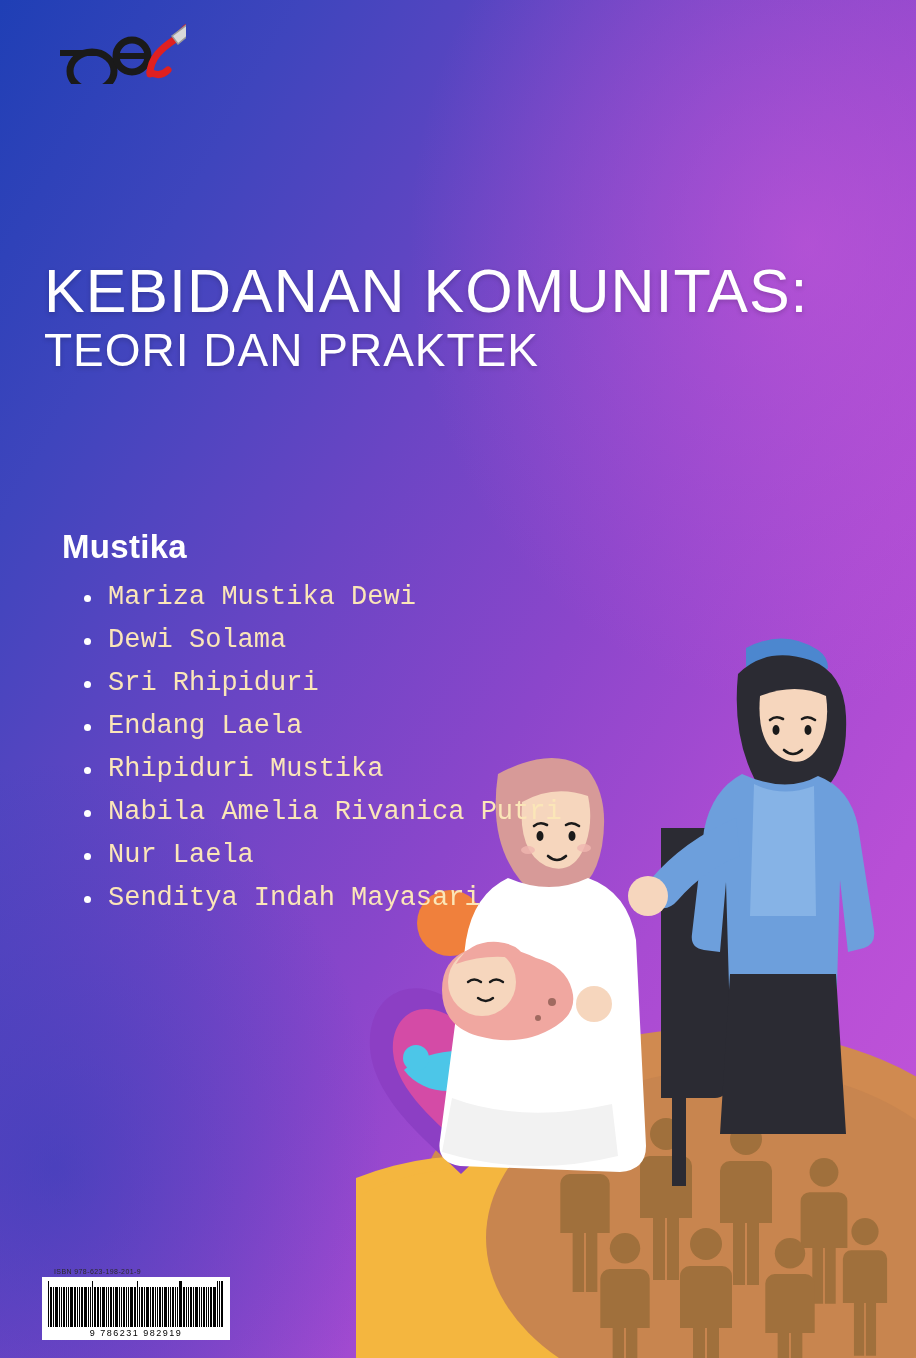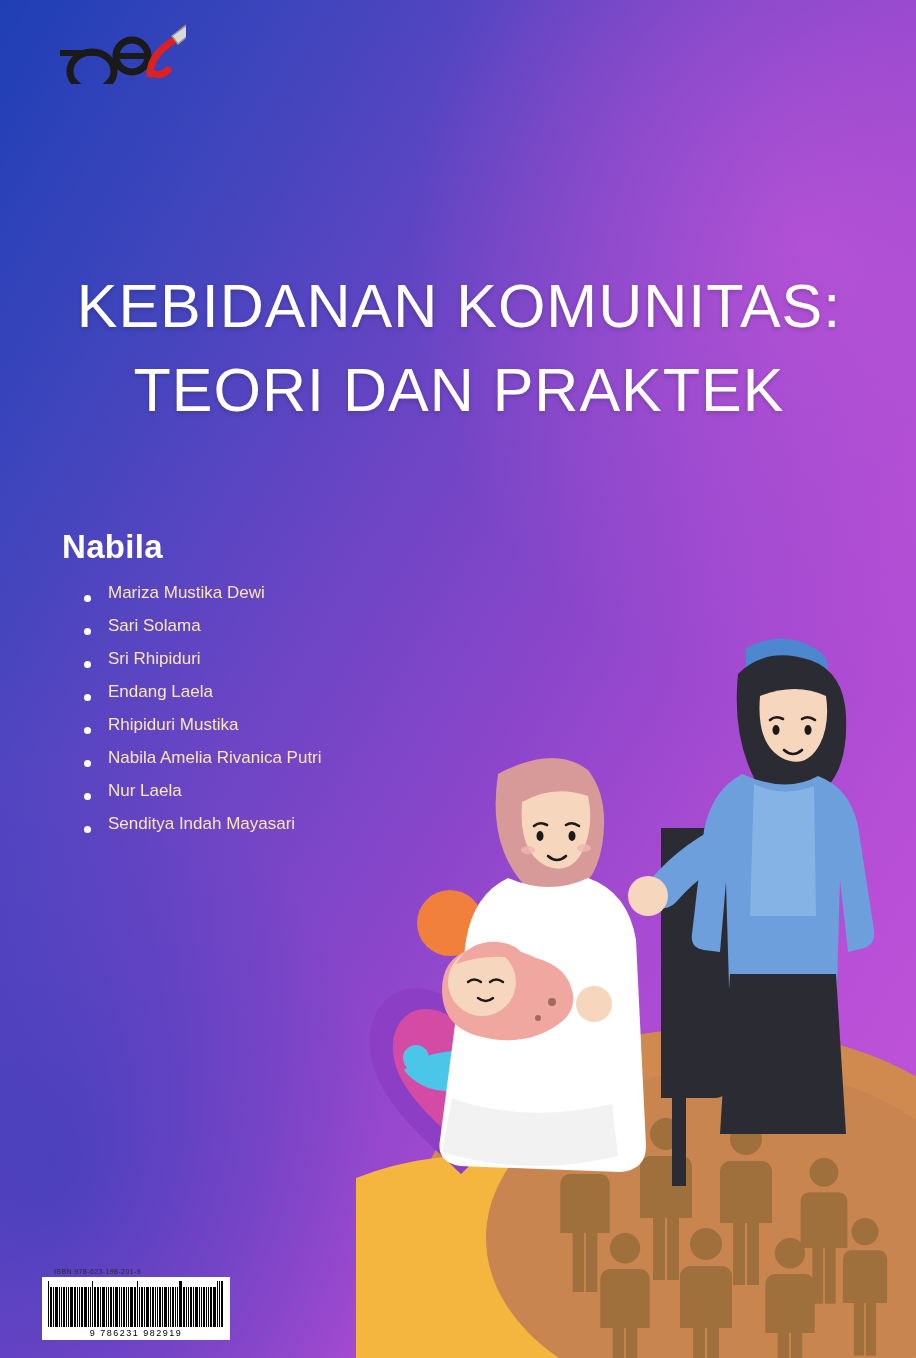--- a/index.html
+++ b/index.html
@@ -33,36 +33,36 @@
     top: 22px;
     width: 140px;
     height: 62px;
     z-index: 5;
   }
 
   
   .title-block {
     position: absolute;
     left: 44px;
-    top: 277px;
+    top: 262px;
     width: 830px;
     z-index: 4;
-    text-align: center;
+    text-align: left;
   }
   .title-line {
     font-family: "Liberation Sans", sans-serif;
     color: #ffffff;
     font-weight: 400;
     letter-spacing: 1px;
     line-height: 0.98;
     text-shadow: 0 2px 5px rgba(0,0,0,0.18);
     white-space: nowrap;
   }
   .title-line.l1 { font-size: 61px; }
-  .title-line.l2 { font-size: 61px; margin-top: 24px; }
+  .title-line.l2 { font-size: 46px; margin-top: 6px; }
 
   
   .authors-block {
     position: absolute;
     left: 62px;
     top: 528px;
     z-index: 4;
     width: 520px;
   }
   .authors-heading {
@@ -72,22 +72,22 @@
     color: #ffffff;
     margin: 0 0 18px 0;
     letter-spacing: 0.3px;
   }
   .authors-list {
     list-style: none;
     margin: 0;
     padding: 0;
   }
   .authors-list li {
-    font-family: Liberation Sans, sans-serif;
-    font-size: 17px;
+    font-family: Liberation Mono, monospace;
+    font-size: 27px;
     color: #fbe6b8;
     line-height: 1.0;
     padding: 0 0 0 46px;
     margin: 0 0 16px 0;
     position: relative;
   }
   .authors-list li::before {
     content: "";
     position: absolute;
     left: 22px;
@@ -282,24 +282,24 @@
       </g>
     </svg>
   </div>
 
   <div class="title-block">
     <div class="title-line l1">KEBIDANAN KOMUNITAS:</div>
     <div class="title-line l2">TEORI DAN PRAKTEK</div>
   </div>
 
   <div class="authors-block">
-    <div class="authors-heading">Nabila</div>
+    <div class="authors-heading">Mustika</div>
     <ul class="authors-list">
       <li>Mariza Mustika Dewi</li>
-      <li>Sari Solama</li>
+      <li>Dewi Solama</li>
       <li>Sri Rhipiduri</li>
       <li>Endang Laela</li>
       <li>Rhipiduri Mustika</li>
       <li>Nabila Amelia Rivanica Putri</li>
       <li>Nur Laela</li>
       <li>Senditya Indah Mayasari</li>
     </ul>
   </div>
 
   <div class="barcode-area">

